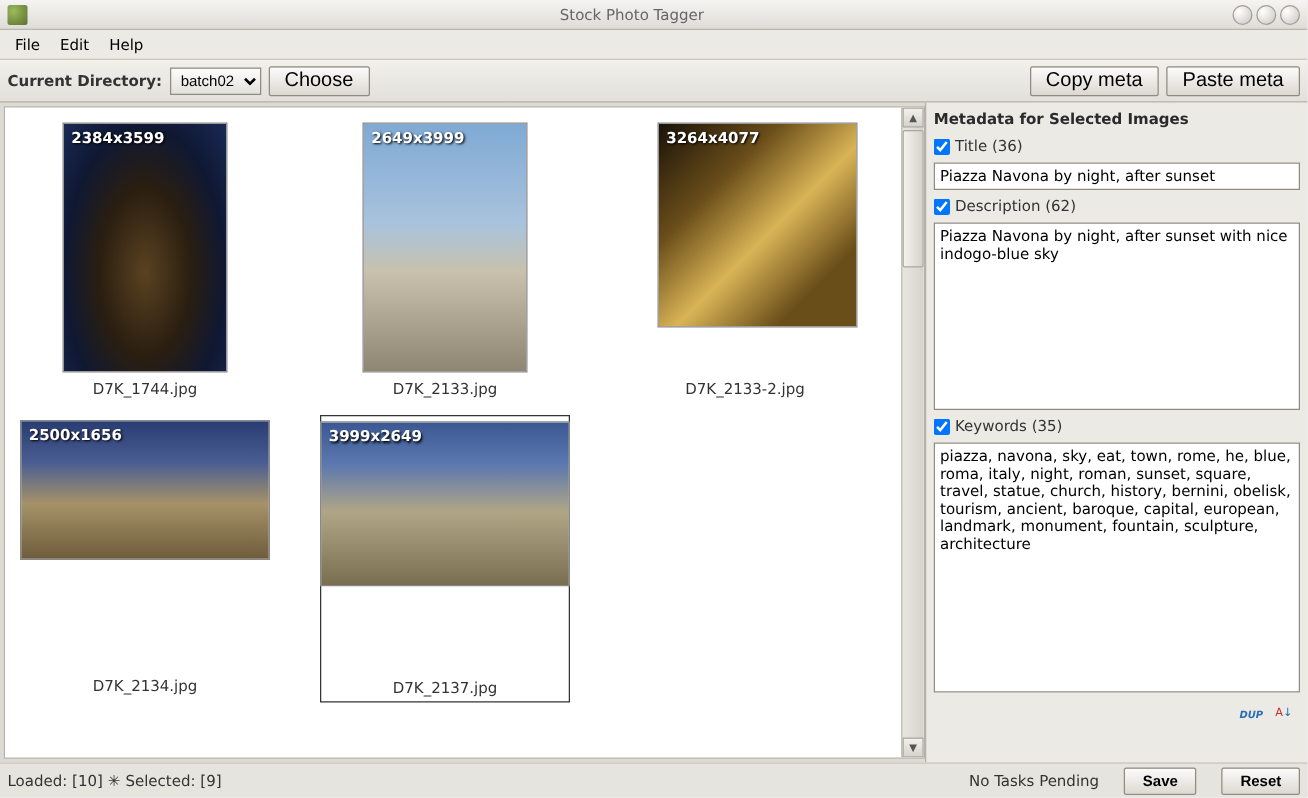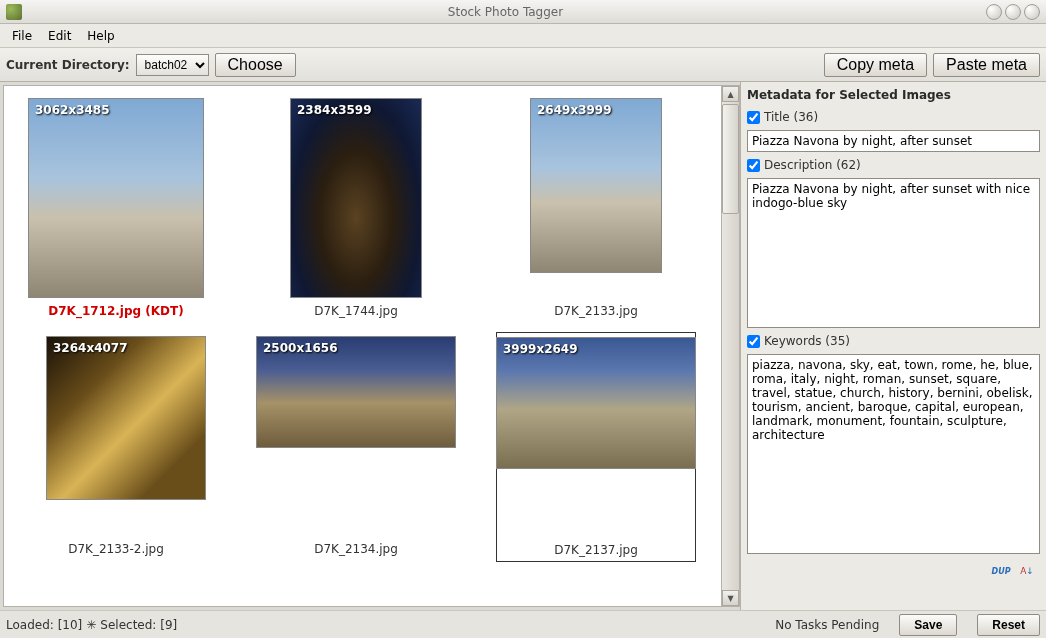--- a/index.html
+++ b/index.html
@@ -73,37 +73,29 @@
   <div class="spacer"></div>
   <button>Copy meta</button>
   <button>Paste meta</button>
 </div>
 
 <div class="main">
   <div class="gallery-wrap">
     <div class="gallery" id="gallery">
         <div class="thumb-cell">
           <div class="thumb-box">
-            <div class="thumb-img daysky" style="width: 176px; height: 200px;">
-              <div class="dim-badge">3062x3485</div>
-            </div>
-          </div>
-          <div class="caption kdt">D7K_1712.jpg (KDT)</div>
-        </div>
-        <div class="thumb-cell">
-          <div class="thumb-box">
             <div class="thumb-img colosseum" style="width: 132px; height: 200px;">
               <div class="dim-badge">2384x3599</div>
             </div>
           </div>
           <div class="caption">D7K_1744.jpg</div>
         </div>
         <div class="thumb-cell">
           <div class="thumb-box">
-            <div class="thumb-img daysky" style="width: 132px; height: 175px;">
+            <div class="thumb-img daysky" style="width: 132px; height: 200px;">
               <div class="dim-badge">2649x3999</div>
             </div>
           </div>
           <div class="caption">D7K_2133.jpg</div>
         </div>
         <div class="thumb-cell">
           <div class="thumb-box">
             <div class="thumb-img goldstatue" style="width: 160px; height: 164px; margin-left: 20px;">
               <div class="dim-badge">3264x4077</div>
             </div>

